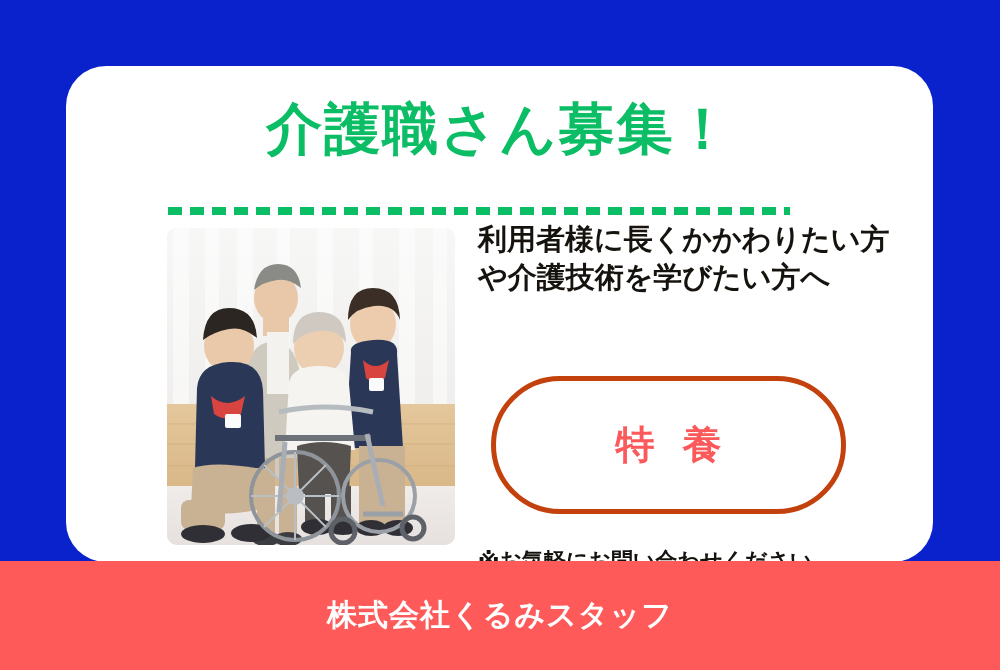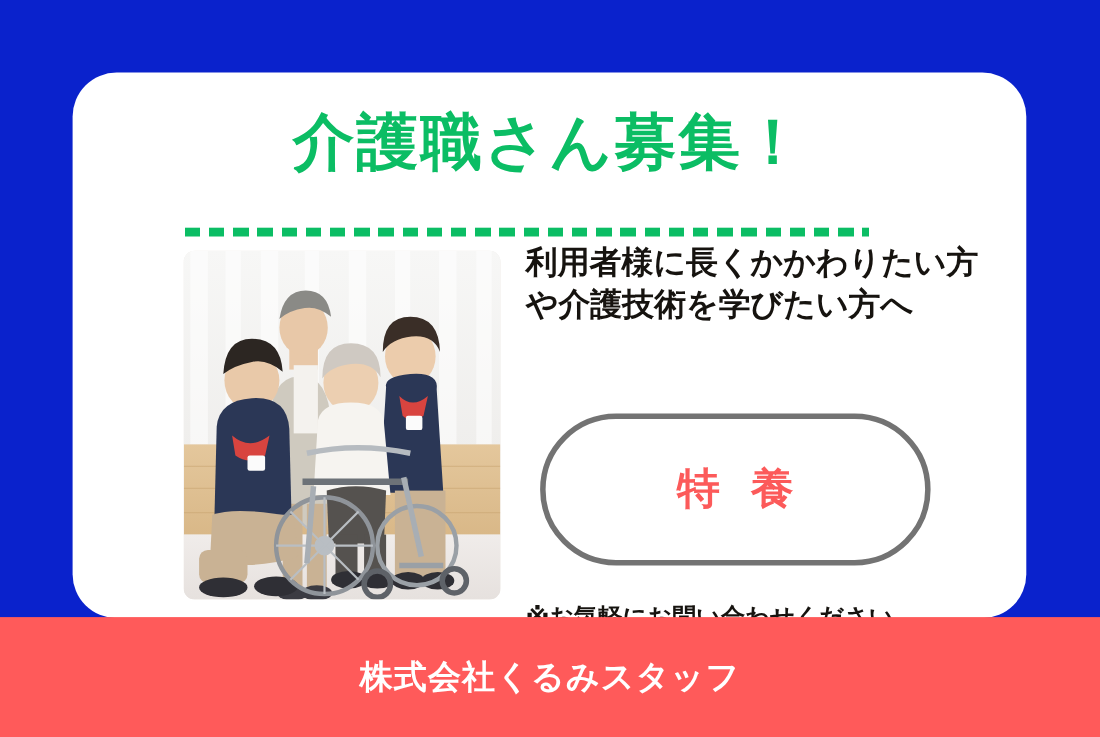--- a/index.html
+++ b/index.html
@@ -92,21 +92,21 @@
     letter-spacing: 0px;
     white-space: nowrap;
   }
 
   .badge {
     position: absolute;
     left: 13px;
     top: 155px;
     width: 355px;
     height: 138px;
-    border: 5px solid #737373;
+    border: 5px solid #c2410c;
     border-radius: 72px;
     box-sizing: border-box;
   }
   .badge-inner {
     position: absolute;
     left: 0;
     top: 0;
     width: 100%;
     height: 100%;
     display: flex;

